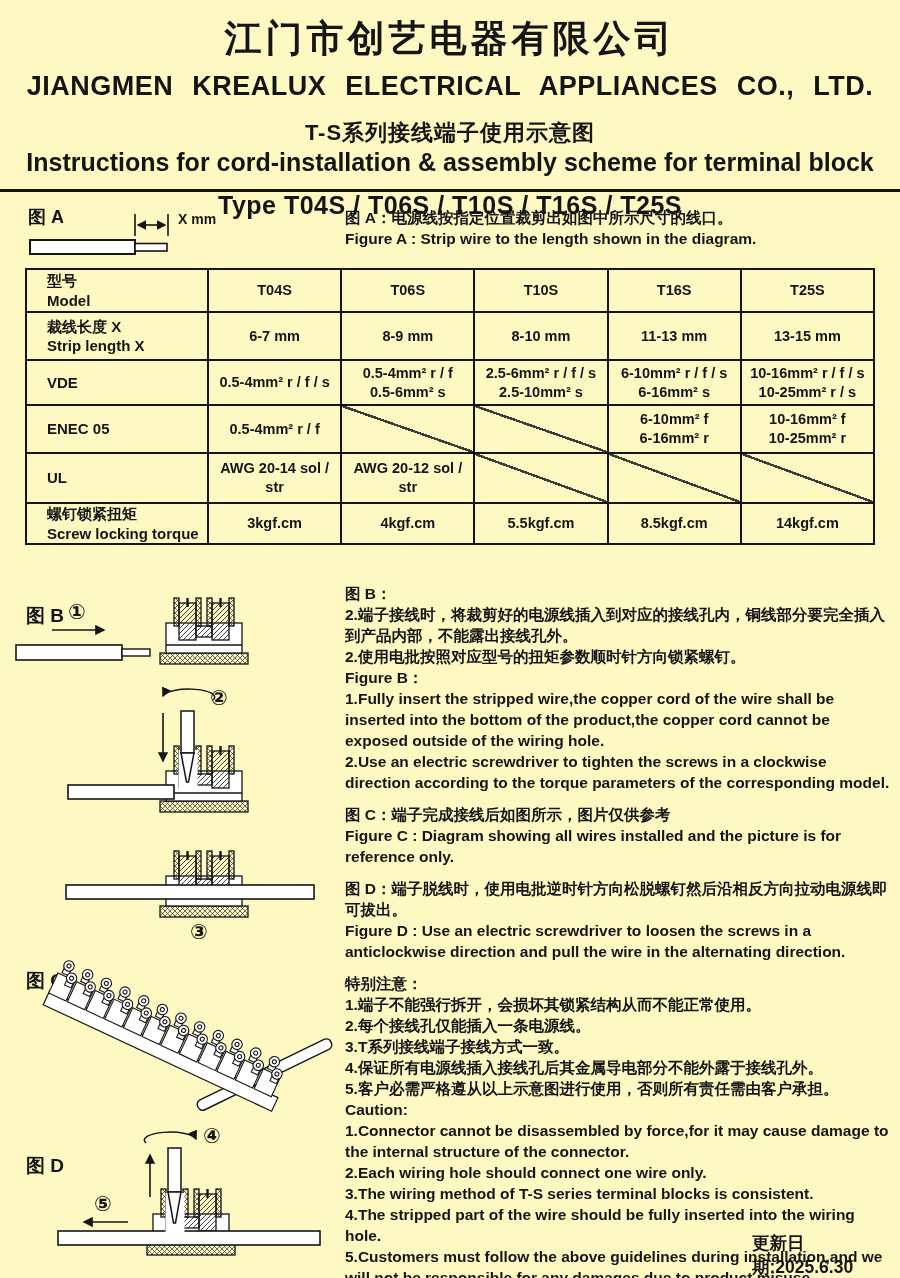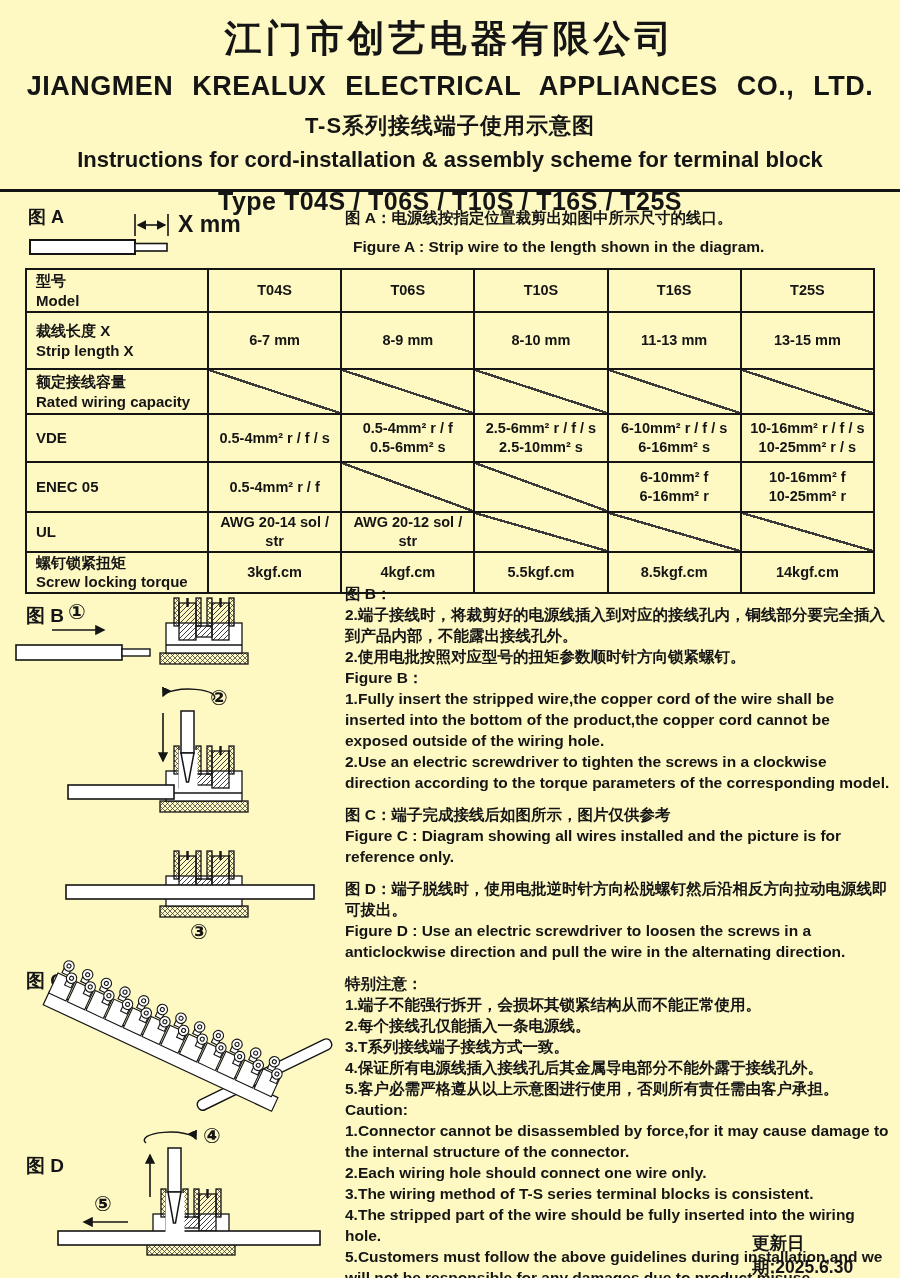--- a/index.html
+++ b/index.html
@@ -5,35 +5,35 @@
   html,body{margin:0;padding:0;background:#888;}
   .page{
     position:relative;width:900px;height:1278px;margin:0 auto;background:#fef9c3;
     color:#151515;font-family:"Liberation Sans","DejaVu Sans",sans-serif;
     font-weight:bold;overflow:hidden;
   }
   
   .hdr{position:absolute;left:0;top:0;width:900px;text-align:center;}
   .hdr .cn-title{margin-top:14px;font-size:37px;letter-spacing:4px;}
   .hdr .en-title{margin-top:7px;font-size:27px;word-spacing:11px;letter-spacing:.5px;}
-  .hdr .cn-sub{margin-top:9px;font-size:22px;letter-spacing:1px;}
-  .hdr .en-sub{margin-top:6px;font-size:22px;}
+  .hdr .cn-sub{margin-top:16px;font-size:22px;letter-spacing:1px;}
+  .hdr .en-sub{font-size:25px;}
   .hdr .type-line{margin-top:14px;font-size:25px;letter-spacing:.5px;}
   .rule{position:absolute;left:0;top:189px;width:900px;height:0;border-top:3px solid #151515;}
   
   .figlabel{position:absolute;font-size:18px;text-align:right;}
-  .dimlabel{position:absolute;font-size:23px;}
+  .dimlabel{position:absolute;font-size:14px;}
   .figA-cap{position:absolute;left:345px;top:207px;width:545px;font-size:15.5px;line-height:21px;}
   
   table.spec{position:absolute;left:25px;top:268px;width:850px;border-collapse:collapse;table-layout:fixed;}
   table.spec th,table.spec td{border:2px solid #151515;padding:0;font-size:15px;line-height:1.3;}
-  table.spec th{text-align:left;padding-left:9px;font-weight:bold;}
+  table.spec th{text-align:left;padding-left:20px;font-weight:bold;}
   table.spec td{text-align:center;font-weight:bold;font-size:14.5px;}
   table.spec tr:nth-child(1){height:43px;}
-  table.spec tr:nth-child(2){height:57px;}
+  table.spec tr:nth-child(2){height:48px;}
   table.spec tr:nth-child(3){height:45px;}
   table.spec tr:nth-child(4){height:48px;}
   table.spec tr:nth-child(5){height:50px;}
   table.spec tr:nth-child(6){height:39px;}
   table.spec tr:nth-child(7){height:32px;}
   td.diag{background-image:linear-gradient(to top right,
       transparent calc(50% - 1.2px), #3a3a3a calc(50% - 1.2px),
       #3a3a3a calc(50% + 1.2px), transparent calc(50% + 1.2px));}
   
   .diagrams{position:absolute;left:0;top:585px;width:345px;height:693px;}
@@ -72,21 +72,21 @@
       <line x1="107" y1="4" x2="107" y2="26"></line>
       <line x1="140" y1="4" x2="140" y2="26"></line>
       <line x1="110" y1="15" x2="137" y2="15" marker-start="url(#arrA)" marker-end="url(#arrA)"></line>
       <rect x="2" y="30" width="105" height="14" fill="#fff" stroke-width="2"></rect>
       <rect x="107" y="33.5" width="32" height="7.5" fill="#fff"></rect>
     </g>
   </svg>
   <span class="dimlabel" style="left:178px;top:211px;">X mm</span>
   <div class="figA-cap">
     <p style="margin:0">图 A：电源线按指定位置裁剪出如图中所示尺寸的线口。</p>
-    <p style="margin:8px">Figure A : Strip wire to the length shown in the diagram.</p>
+    <p style="margin:0">Figure A : Strip wire to the length shown in the diagram.</p>
   </div>
 
   <table class="spec">
     <colgroup>
         <col style="width:182px">
         <col>
         <col>
         <col>
         <col>
         <col>
@@ -126,31 +126,20 @@
           </td>
           <td>
             <div>8-10 mm</div>
           </td>
           <td>
             <div>11-13 mm</div>
           </td>
           <td>
             <div>13-15 mm</div>
           </td>
-        </tr>
-        <tr>
-          <th>
-            <div>额定接线容量</div>
-            <div>Rated wiring capacity</div>
-          </th>
-          <td class="diag"></td>
-          <td class="diag"></td>
-          <td class="diag"></td>
-          <td class="diag"></td>
-          <td class="diag"></td>
         </tr>
         <tr>
           <th>
             <div>VDE</div>
           </th>
           <td>
             <div>0.5-4mm² r / f / s</div>
           </td>
           <td>
             <div>0.5-4mm² r / f</div>

